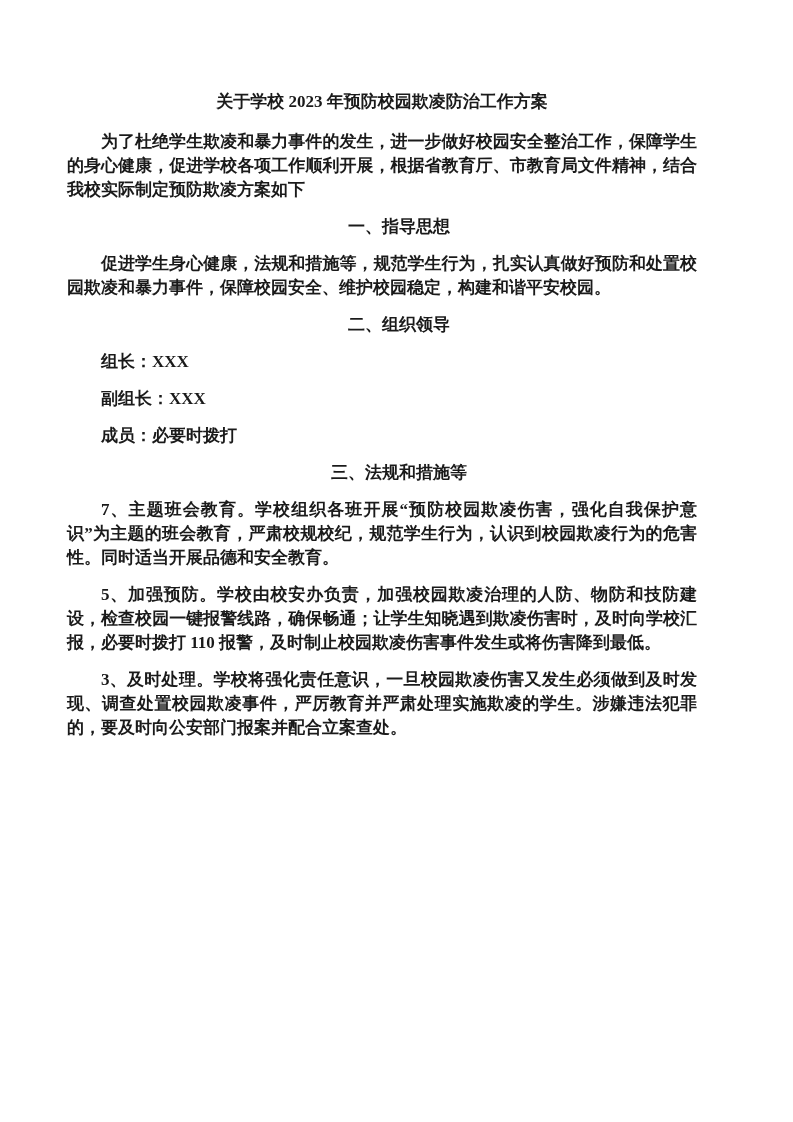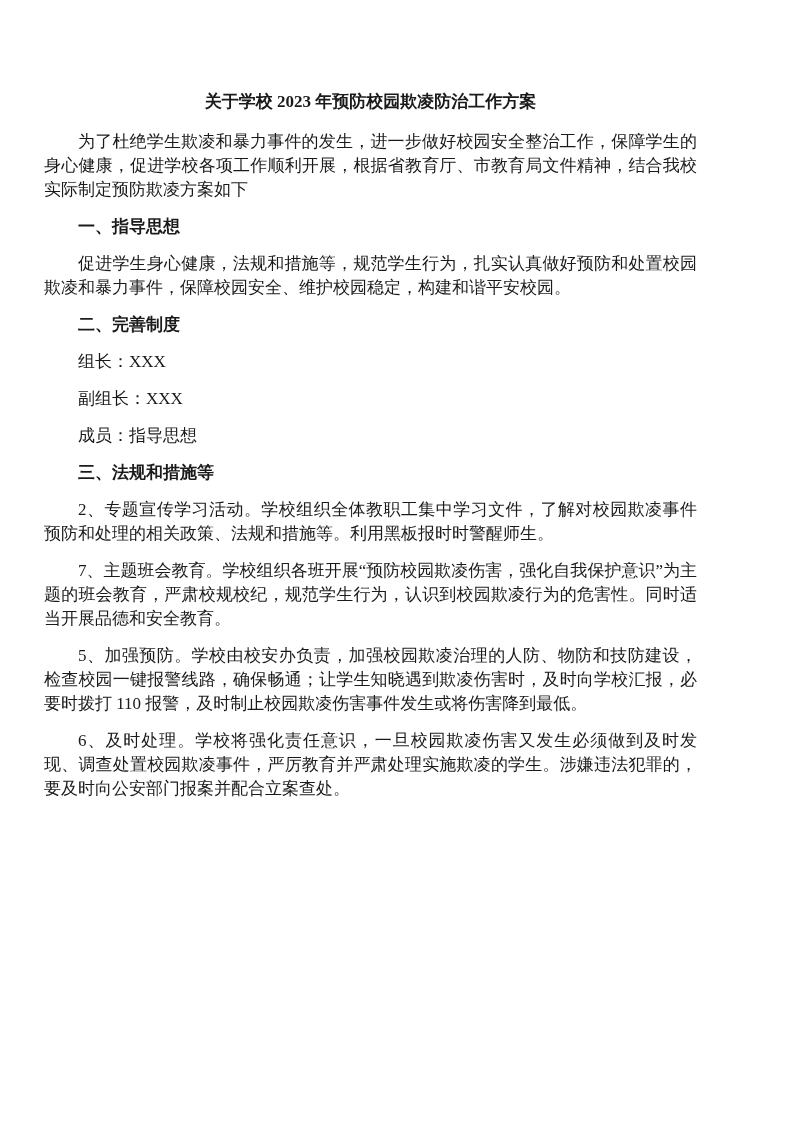--- a/index.html
+++ b/index.html
@@ -6,75 +6,76 @@
     margin: 0;
     padding: 0;
     background: #ffffff;
   }
   .page {
     position: relative;
     width: 793px;
     height: 872px;
     box-sizing: border-box;
     margin: 0 auto;
-    padding: 90px 96px 40px 44px;
+    padding: 90px 96px 40px 67px;
     background: #ffffff;
     color: #1a1a1a;
     font-family: "Liberation Serif", "DejaVu Serif", serif;
     font-size: 17px;
     line-height: 24px;
     overflow: hidden;
   }
   .doc-title {
     margin: 0 0 16px 0;
     font-size: 17px;
     line-height: 24px;
     font-weight: bold;
     text-align: center;
   }
   .para {
     margin: 0 0 13px 0;
     text-indent: 2em;
     text-align: justify;
     text-justify: inter-ideograph;
+    font-weight: bold;
   }
   .heading {
     margin: 0 0 13px 0;
     font-size: 17px;
     line-height: 24px;
     font-weight: bold;
     text-indent: 2em;
+    text-align: center;
   }
 </style>
 </head>
 <body>
 
 <div class="page">
 
   <h1 class="doc-title">关于学校 2023 年预防校园欺凌防治工作方案</h1>
 
   <p class="para">为了杜绝学生欺凌和暴力事件的发生，进一步做好校园安全整治工作，保障学生的身心健康，促进学校各项工作顺利开展，根据省教育厅、市教育局文件精神，结合我校实际制定预防欺凌方案如下</p>
 
   <h2 class="heading">一、指导思想</h2>
 
   <p class="para">促进学生身心健康，法规和措施等，规范学生行为，扎实认真做好预防和处置校园欺凌和暴力事件，保障校园安全、维护校园稳定，构建和谐平安校园。</p>
 
-  <h2 class="heading">二、完善制度</h2>
+  <h2 class="heading">二、组织领导</h2>
 
   <p class="para">组长：XXX</p>
 
   <p class="para">副组长：XXX</p>
 
-  <p class="para">成员：指导思想</p>
+  <p class="para">成员：必要时拨打</p>
 
   <h2 class="heading">三、法规和措施等</h2>
 
 
-  <p class="para">2、专题宣传学习活动。学校组织全体教职工集中学习文件，了解对校园欺凌事件预防和处理的相关政策、法规和措施等。利用黑板报时时警醒师生。</p>
 
   <p class="para">7、主题班会教育。学校组织各班开展“预防校园欺凌伤害，强化自我保护意识”为主题的班会教育，严肃校规校纪，规范学生行为，认识到校园欺凌行为的危害性。同时适当开展品德和安全教育。</p>
 
 
   <p class="para">5、加强预防。学校由校安办负责，加强校园欺凌治理的人防、物防和技防建设，检查校园一键报警线路，确保畅通；让学生知晓遇到欺凌伤害时，及时向学校汇报，必要时拨打 110 报警，及时制止校园欺凌伤害事件发生或将伤害降到最低。</p>
 
-  <p class="para">6、及时处理。学校将强化责任意识，一旦校园欺凌伤害又发生必须做到及时发现、调查处置校园欺凌事件，严厉教育并严肃处理实施欺凌的学生。涉嫌违法犯罪的，要及时向公安部门报案并配合立案查处。</p>
+  <p class="para">3、及时处理。学校将强化责任意识，一旦校园欺凌伤害又发生必须做到及时发现、调查处置校园欺凌事件，严厉教育并严肃处理实施欺凌的学生。涉嫌违法犯罪的，要及时向公安部门报案并配合立案查处。</p>
 
 </div>
 
 </body></html>

